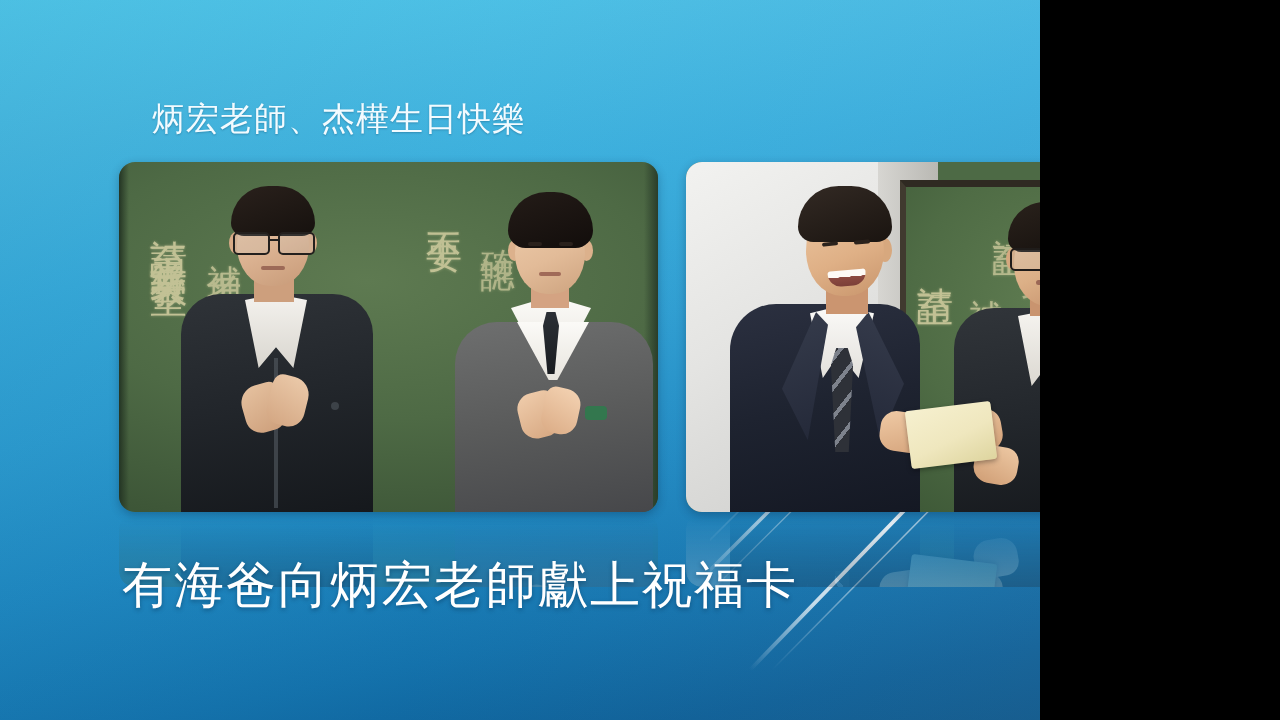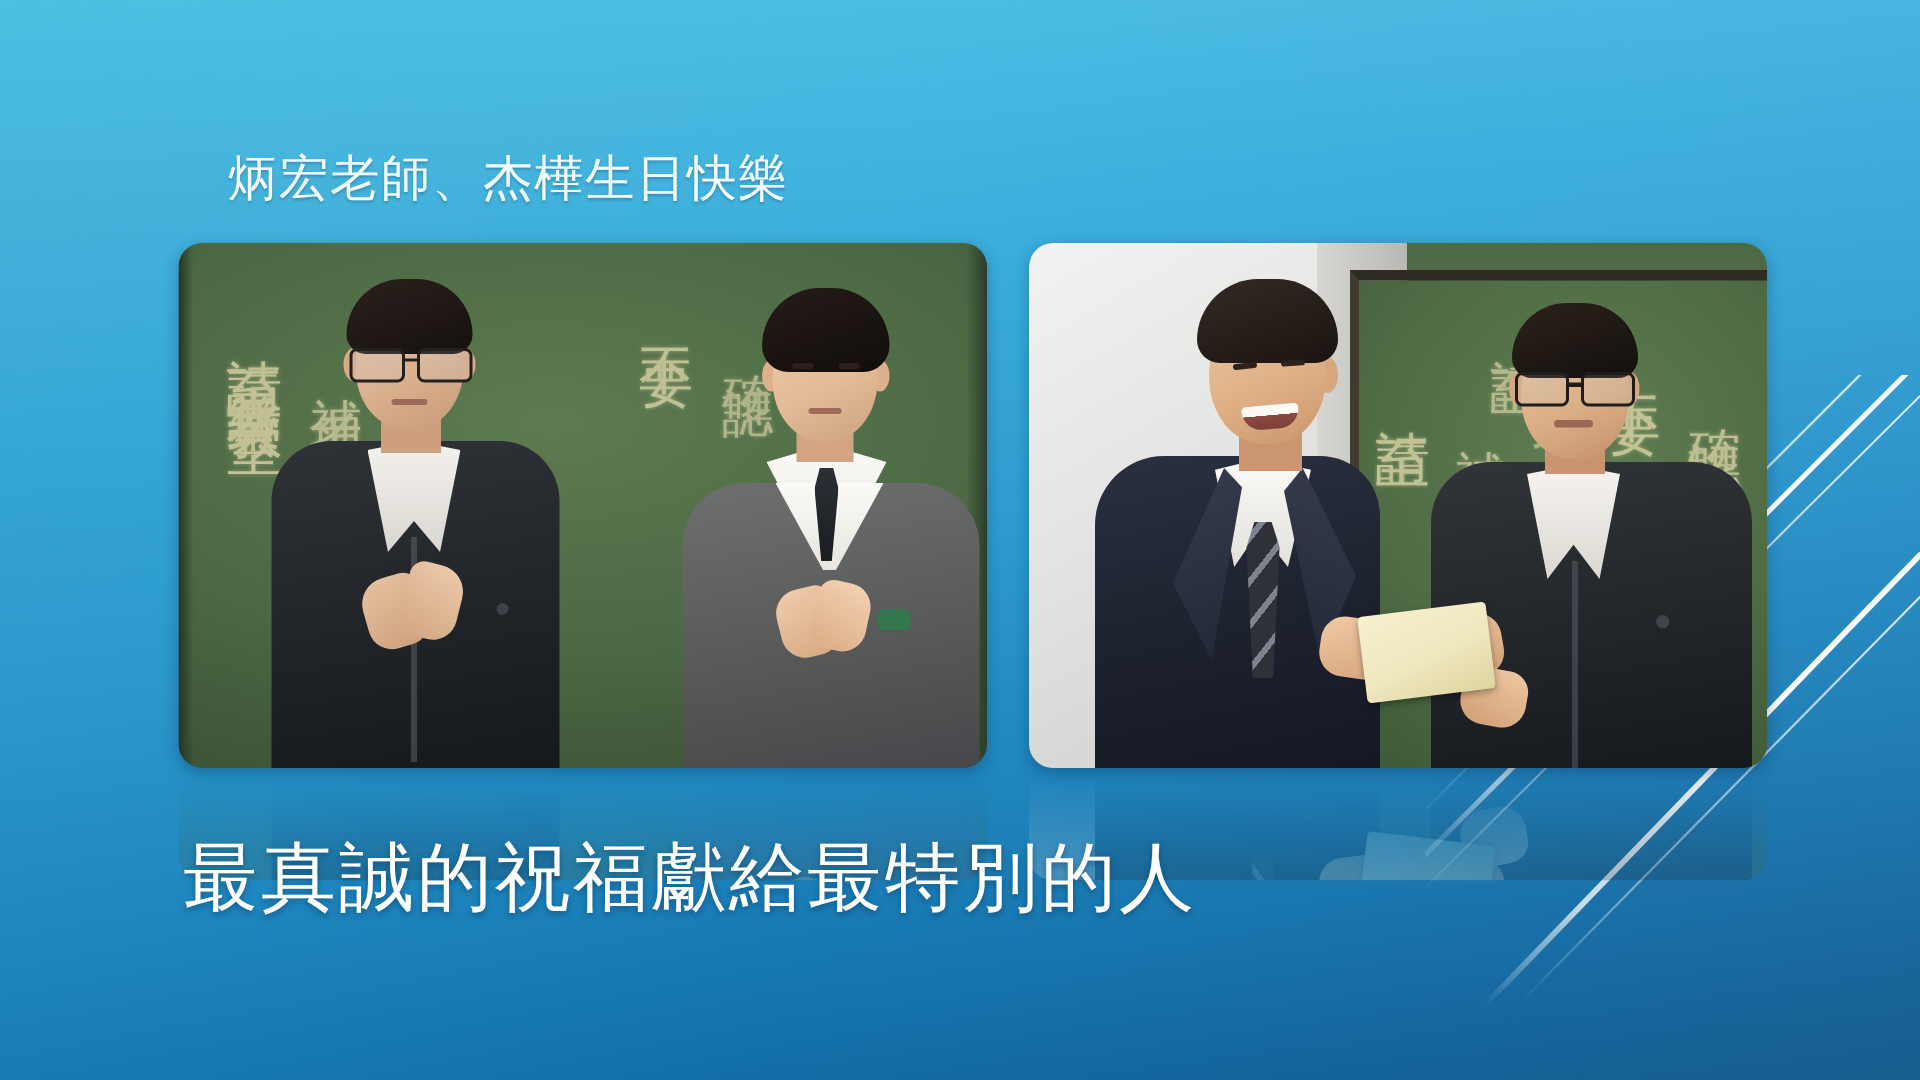--- a/index.html
+++ b/index.html
@@ -2,21 +2,21 @@
 <html><head>
 <meta charset="utf-8">
 <style>
   html, body {
     margin: 0;
     padding: 0;
     background: #000;
   }
   #slide {
     position: relative;
-    width: 1280px;
+    width: 1040px;
     height: 720px;
     overflow: hidden;
     font-family: "Liberation Serif", "DejaVu Serif", serif;
     background: linear-gradient(168deg,
         #57cfef 0%,
         #4bbde4 16%,
         #3aaedd 32%,
         #2e9ed2 48%,
         #2089c2 64%,
         #1472ac 80%,
@@ -531,15 +531,15 @@
           <div class="pC-tie"></div>
         <div class="pC-lapel-l"></div>
           <div class="pC-lapel-r"></div>
 
         <div class="pC-hand"></div>
           <div class="card2"></div>
       </div>
     </div>
   </div>
 
-  <div id="cap-bottom">最真誠的祝福獻給最特別的人</div>
+  <div id="cap-bottom">有海爸向炳宏老師獻上祝福卡</div>
 
 </div>
 
 </body></html>

